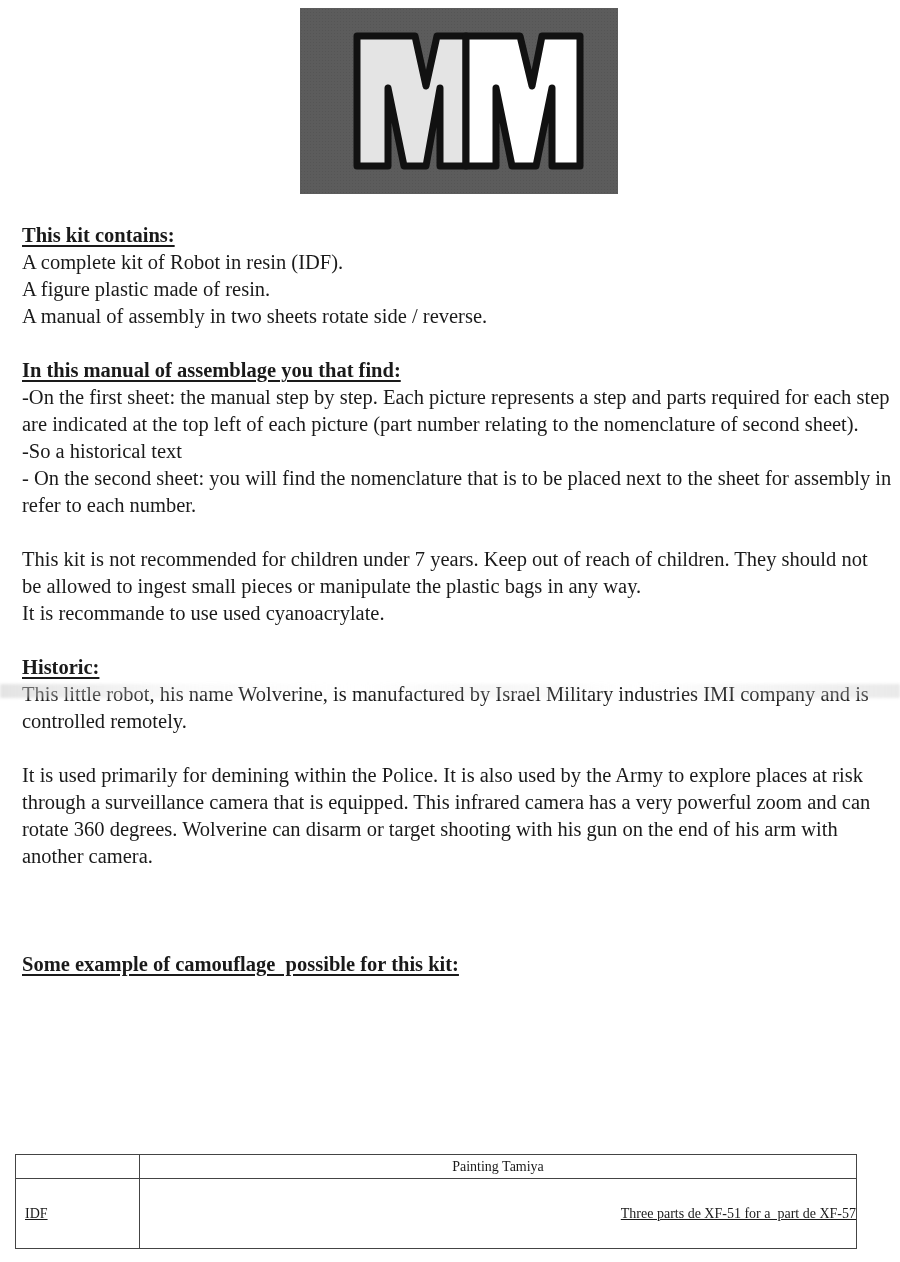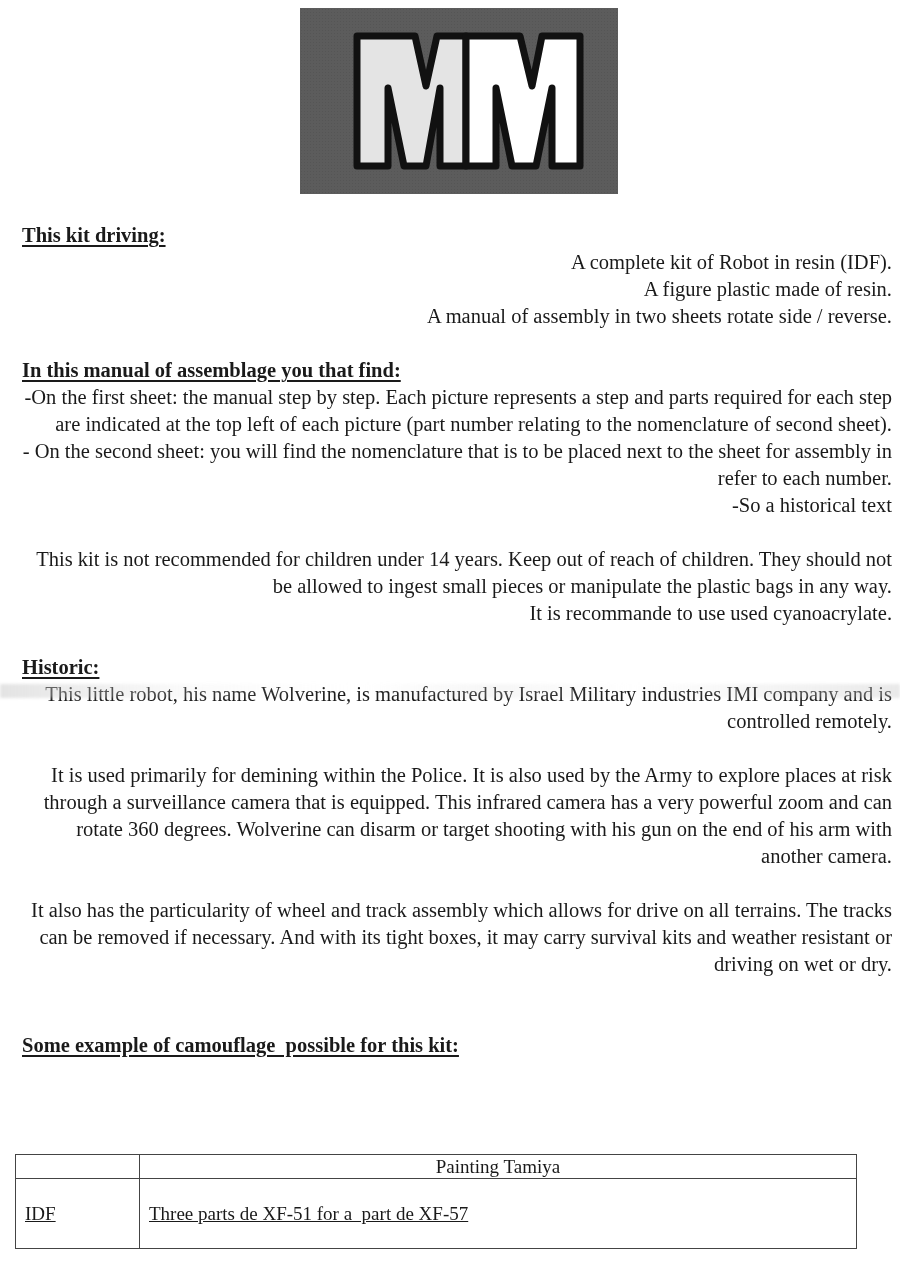--- a/index.html
+++ b/index.html
@@ -42,21 +42,20 @@
       font-weight: bold;
       text-decoration: underline;
       text-decoration-thickness: 2px;
       text-underline-offset: 3px;
       margin: 0;
       font-size: 20.5px;
       line-height: 27px;
     }
     p.line {
       margin: 0;
-      text-align: right;
     }
     .section {
       margin-bottom: 27px;
     }
     .gap {
       height: 27px;
     }
     .scan-artifact {
       position: absolute;
       left: 0;
@@ -65,21 +64,21 @@
       height: 14px;
       background: linear-gradient(90deg, rgba(200,200,200,0.5) 0%, rgba(230,230,230,0.2) 20%, rgba(255,255,255,0) 40%, rgba(220,220,220,0.25) 55%, rgba(255,255,255,0) 70%, rgba(210,210,210,0.3) 90%, rgba(200,200,200,0.4) 100%);
       filter: blur(1.5px);
     }
     table.paint-table {
       position: absolute;
       left: 15px;
       top: 1154px;
       width: 842px;
       border-collapse: collapse;
-      font-size: 19px;
+      font-size: 14px;
       font-family: "Liberation Serif", "DejaVu Serif", serif;
     }
     table.paint-table td, table.paint-table th {
       border: 1.5px solid #444;
       padding: 0;
       font-weight: normal;
     }
     table.paint-table th {
       height: 23px;
       text-align: center;
@@ -101,59 +100,58 @@
 
     <path d="M57 28 L115 28 L126 78 L137 28 L166 28 L166 158 L140 158 L140 80 L126 158 L104 158 L88 80 L88 158 L57 158 Z" fill="#e4e4e4" stroke="#111" stroke-width="7" stroke-linejoin="round"></path>
 
     <path d="M166 28 L220 28 L232 78 L242 28 L280 28 L280 158 L252 158 L252 80 L236 158 L212 158 L196 80 L196 158 L166 158 Z" fill="#ffffff" stroke="#111" stroke-width="7" stroke-linejoin="round"></path>
   </svg>
 </div>
 
 <div class="content">
 
   <div class="section">
-    <p class="heading">This kit driving:</p>
+    <p class="heading">This kit contains:</p>
     <p class="line">A complete kit of Robot in resin (IDF).</p>
     <p class="line">A figure plastic made of resin.</p>
     <p class="line">A manual of assembly in two sheets rotate side / reverse.</p>
   </div>
 
   <div class="section">
     <p class="heading">In this manual of assemblage you that find:</p>
     <p class="line">-On the first sheet: the manual step by step. Each picture represents a step and parts required for each step are indicated at the top left of each picture (part number relating to the nomenclature of second sheet).</p>
+    <p class="line">-So a historical text</p>
     <p class="line">- On the second sheet: you will find the nomenclature that is to be placed next to the sheet for assembly in refer to each number.</p>
-    <p class="line">-So a historical text</p>
   </div>
 
   <div class="section">
-    <p class="line">This kit is not recommended for children under 14 years. Keep out of reach of children. They should not be allowed to ingest small pieces or manipulate the plastic bags in any way.</p>
+    <p class="line">This kit is not recommended for children under 7 years. Keep out of reach of children. They should not be allowed to ingest small pieces or manipulate the plastic bags in any way.</p>
     <p class="line">It is recommande to use used cyanoacrylate.</p>
   </div>
 
   <div class="section">
     <p class="heading">Historic:</p>
     <p class="line">This little robot, his name Wolverine, is manufactured by Israel Military industries IMI company and is controlled remotely.</p>
     <div class="gap"></div>
     <p class="line">It is used primarily for demining within the Police. It is also used by the Army to explore places at risk through a surveillance camera that is equipped. This infrared camera has a very powerful zoom and can rotate 360 degrees. Wolverine can disarm or target shooting with his gun on the end of his arm with another camera.</p>
     <div class="gap"></div>
-    <p class="line">It also has the particularity of wheel and track assembly which allows for drive on all terrains. The tracks can be removed if necessary. And with its tight boxes, it may carry survival kits and weather resistant or driving on wet or dry.</p>
     <div class="gap"></div>
   </div>
 
   <div>
     <p class="heading" style="white-space: pre;">Some example of camouflage  possible for this kit:</p>
   </div>
 </div>
 
 <div class="scan-artifact"></div>
 
 <table class="paint-table">
   <tbody>
       <tr>
     <th class="col-1"></th>
     <th>Painting Tamiya</th>
   </tr>
   <tr>
     <td class="col-1">IDF</td>
-    <td style="white-space: pre;">Three parts de XF-51 for a  part de XF-57</td>
+    <td style="white-space: pre; text-align: right;">Three parts de XF-51 for a  part de XF-57</td>
   </tr>
 </tbody>
   </table>
 
 </body></html>

